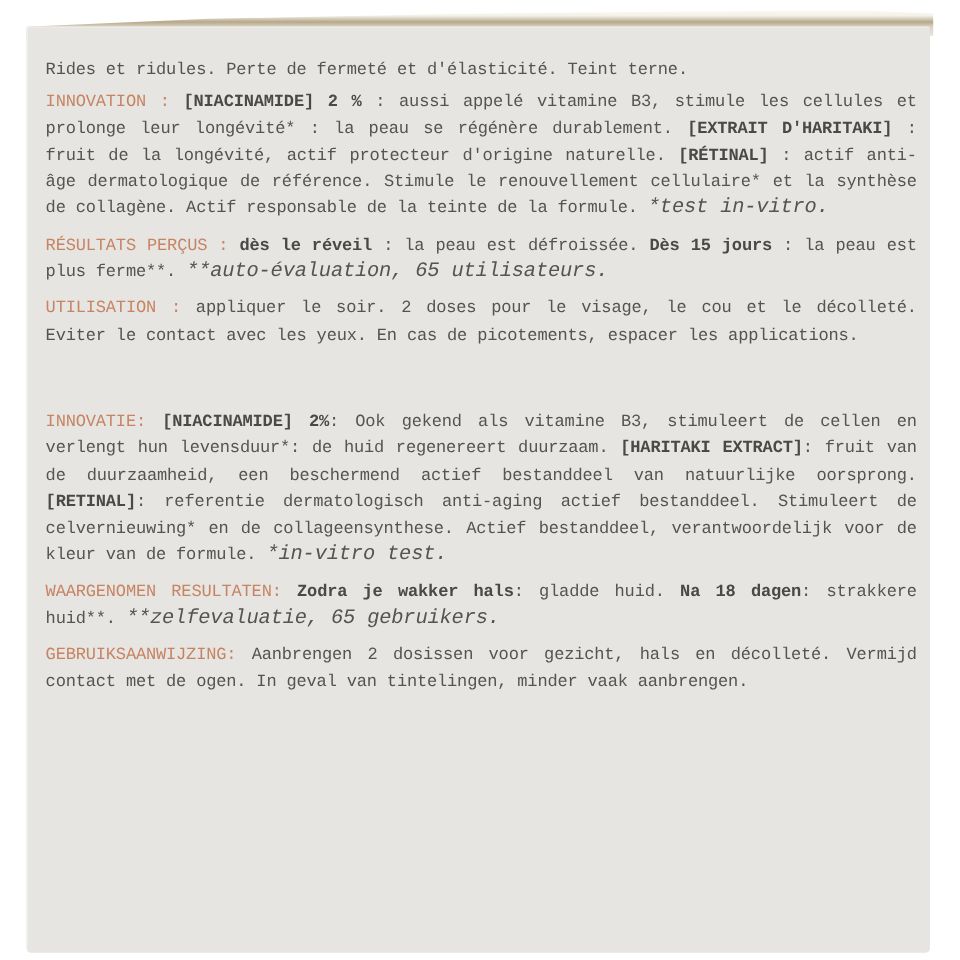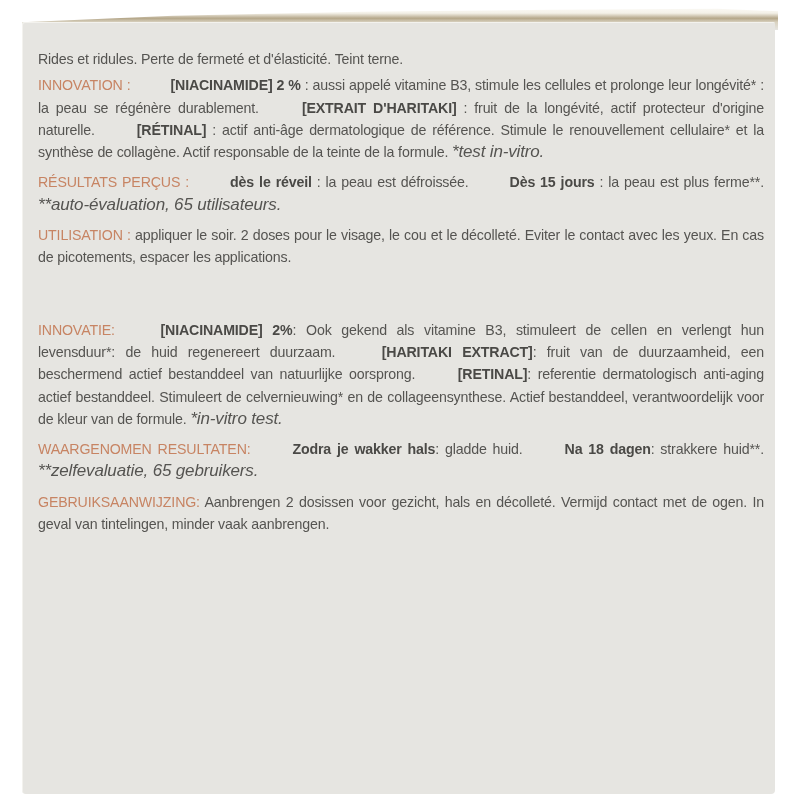--- a/index.html
+++ b/index.html
@@ -19,25 +19,25 @@
     background: linear-gradient(to bottom, #ffffff 0%, #f4f1e8 35%, #b5a78a 55%, #d9d2c0 70%, #e6e5e1 100%);
     clip-path: polygon(0% 100%, 0% 70%, 20% 45%, 45% 30%, 70% 22%, 92% 18%, 100% 28%, 100% 100%);
   }
   .content {
     position:absolute; left:38px; top:48px; width:726px;
     color:#555451;
     font-size:14.2px;
     line-height:22.3px;
     letter-spacing:-0.15px;
   }
-  .content p { margin:0; text-align:justify; }
+  .content p { margin:0; text-align:justify;font-family:Liberation Mono, monospace; }
   .intro { margin-bottom:4px !important; }
   .para { margin-bottom:8px !important; }
   .lbl { color:#c78463; }
-  .b { font-weight:bold; color:#4a4946;margin-left:36px; }
+  .b { font-weight:bold; color:#4a4946; }
   .i { font-style:italic; font-size:17px; }
   .gap { height:42px; }
 </style>
 </head>
 <body>
 
 <div class="lid"></div>
 <div class="box"></div>
 
 <div class="content">

